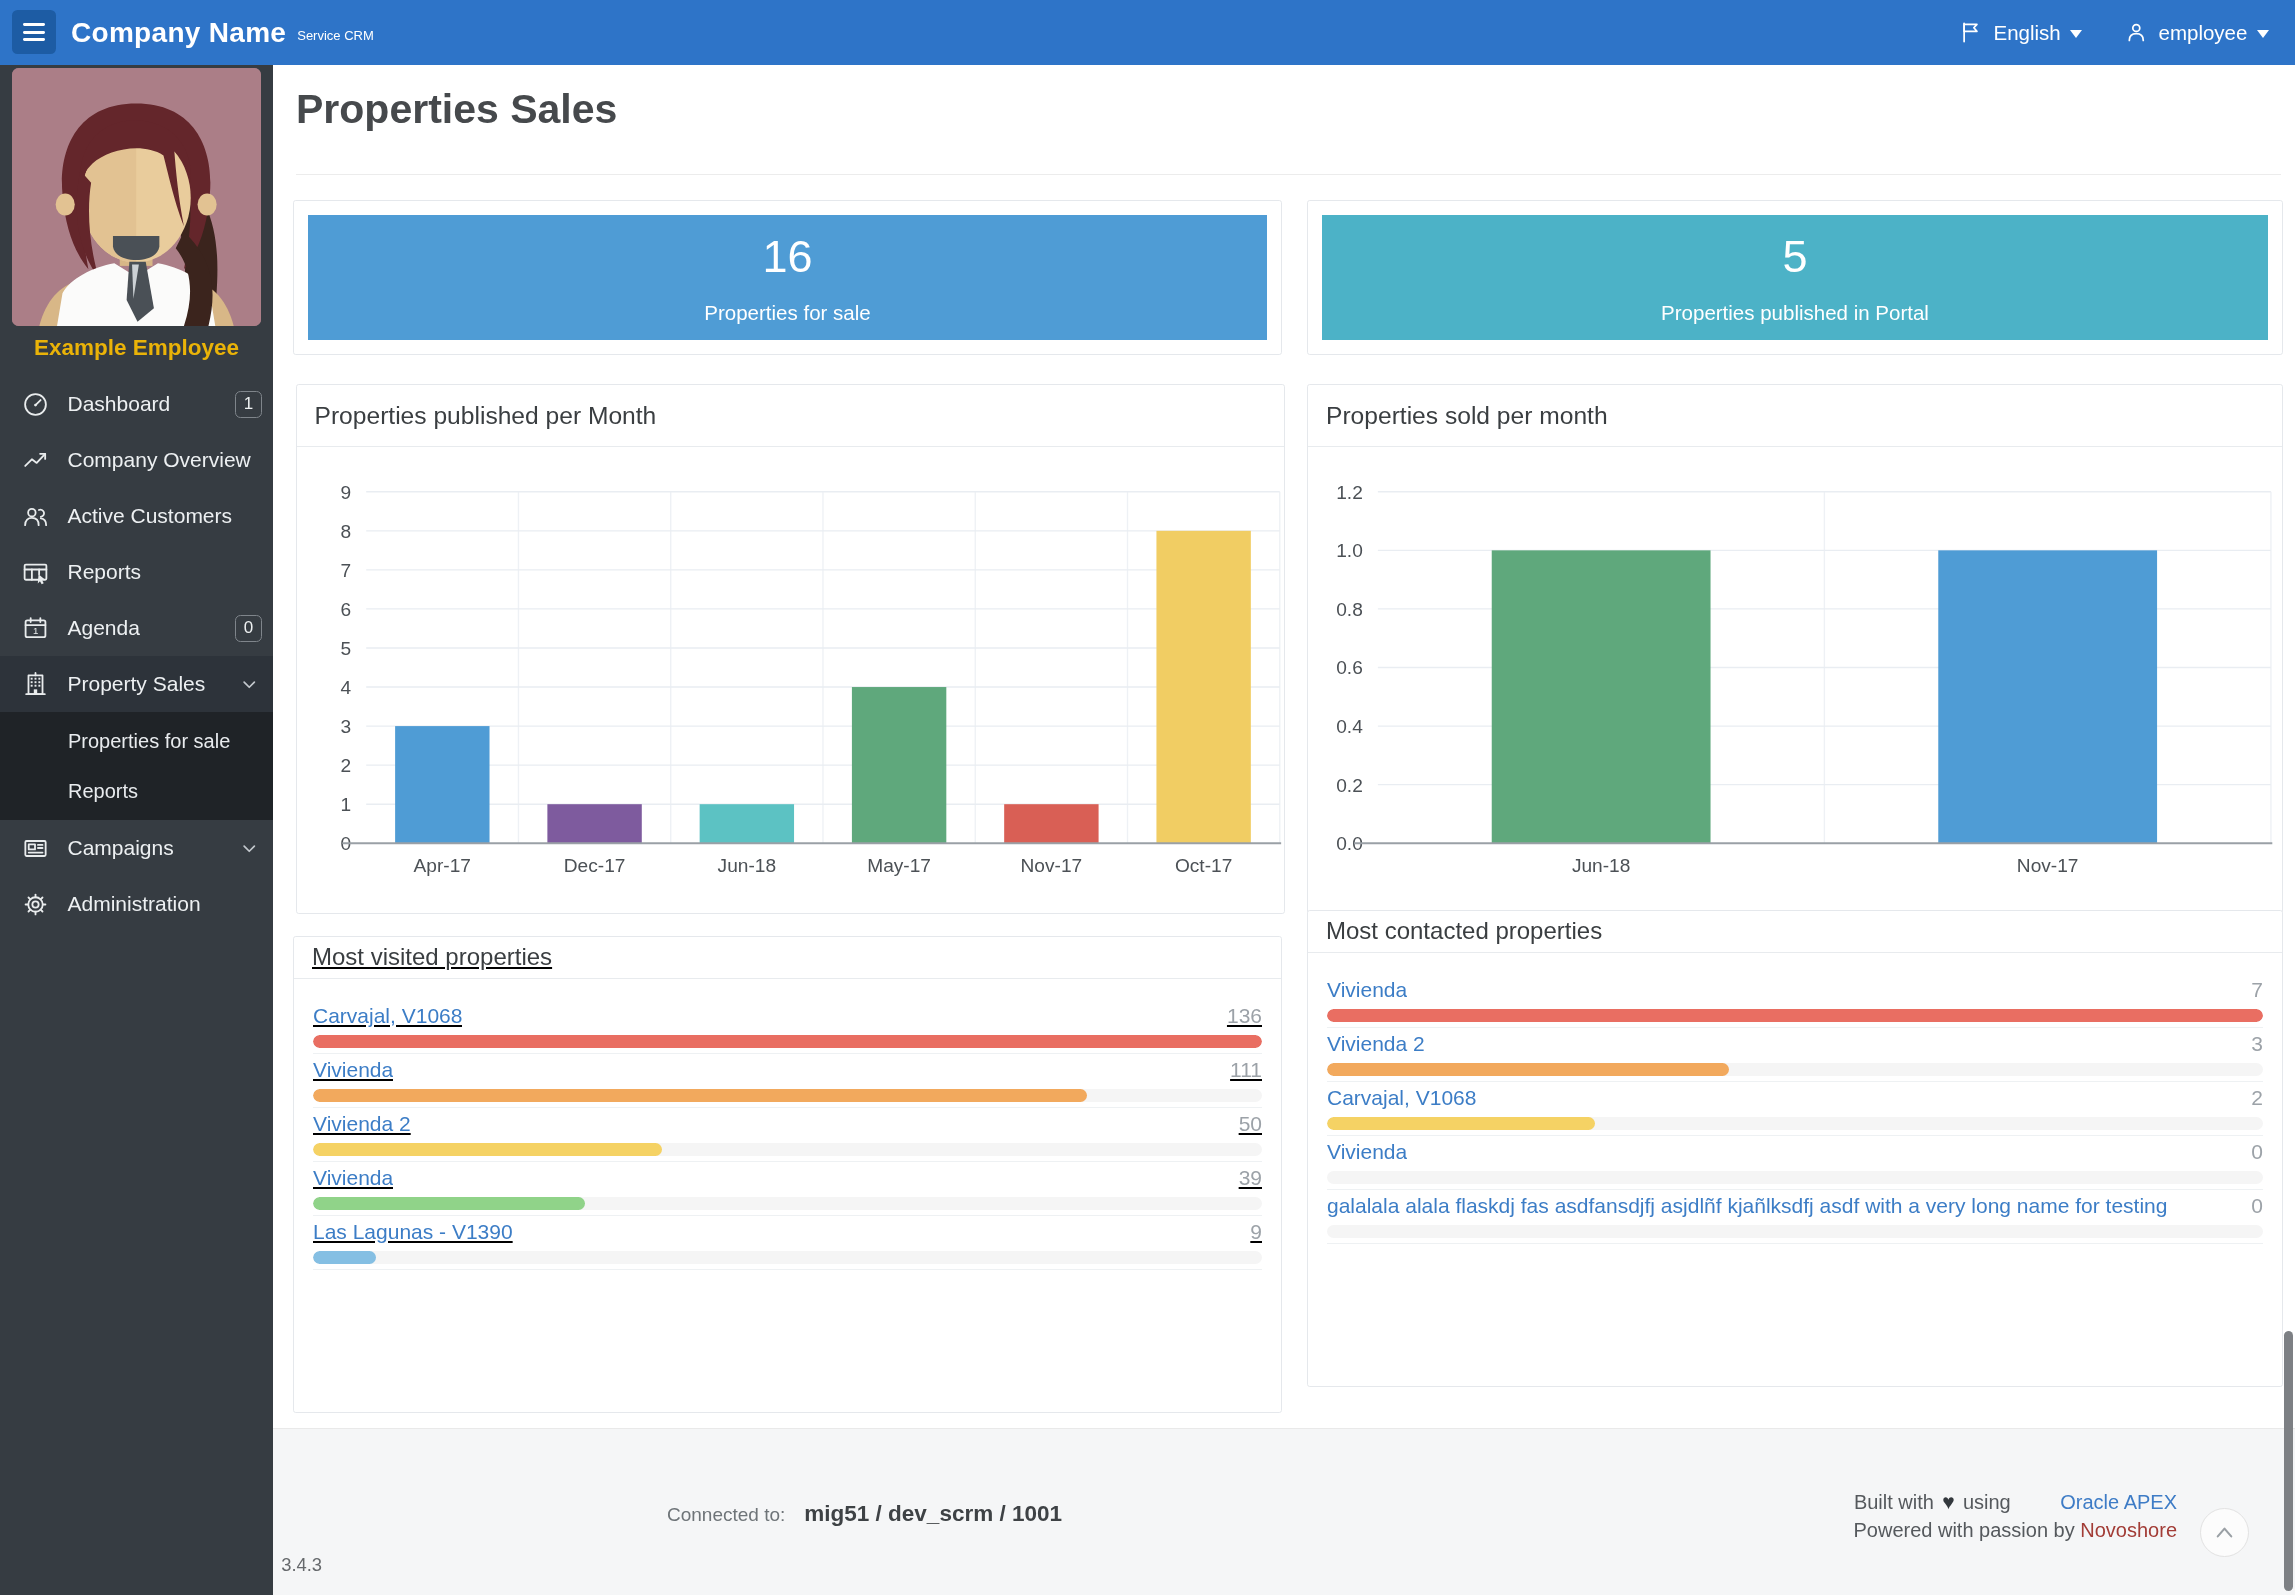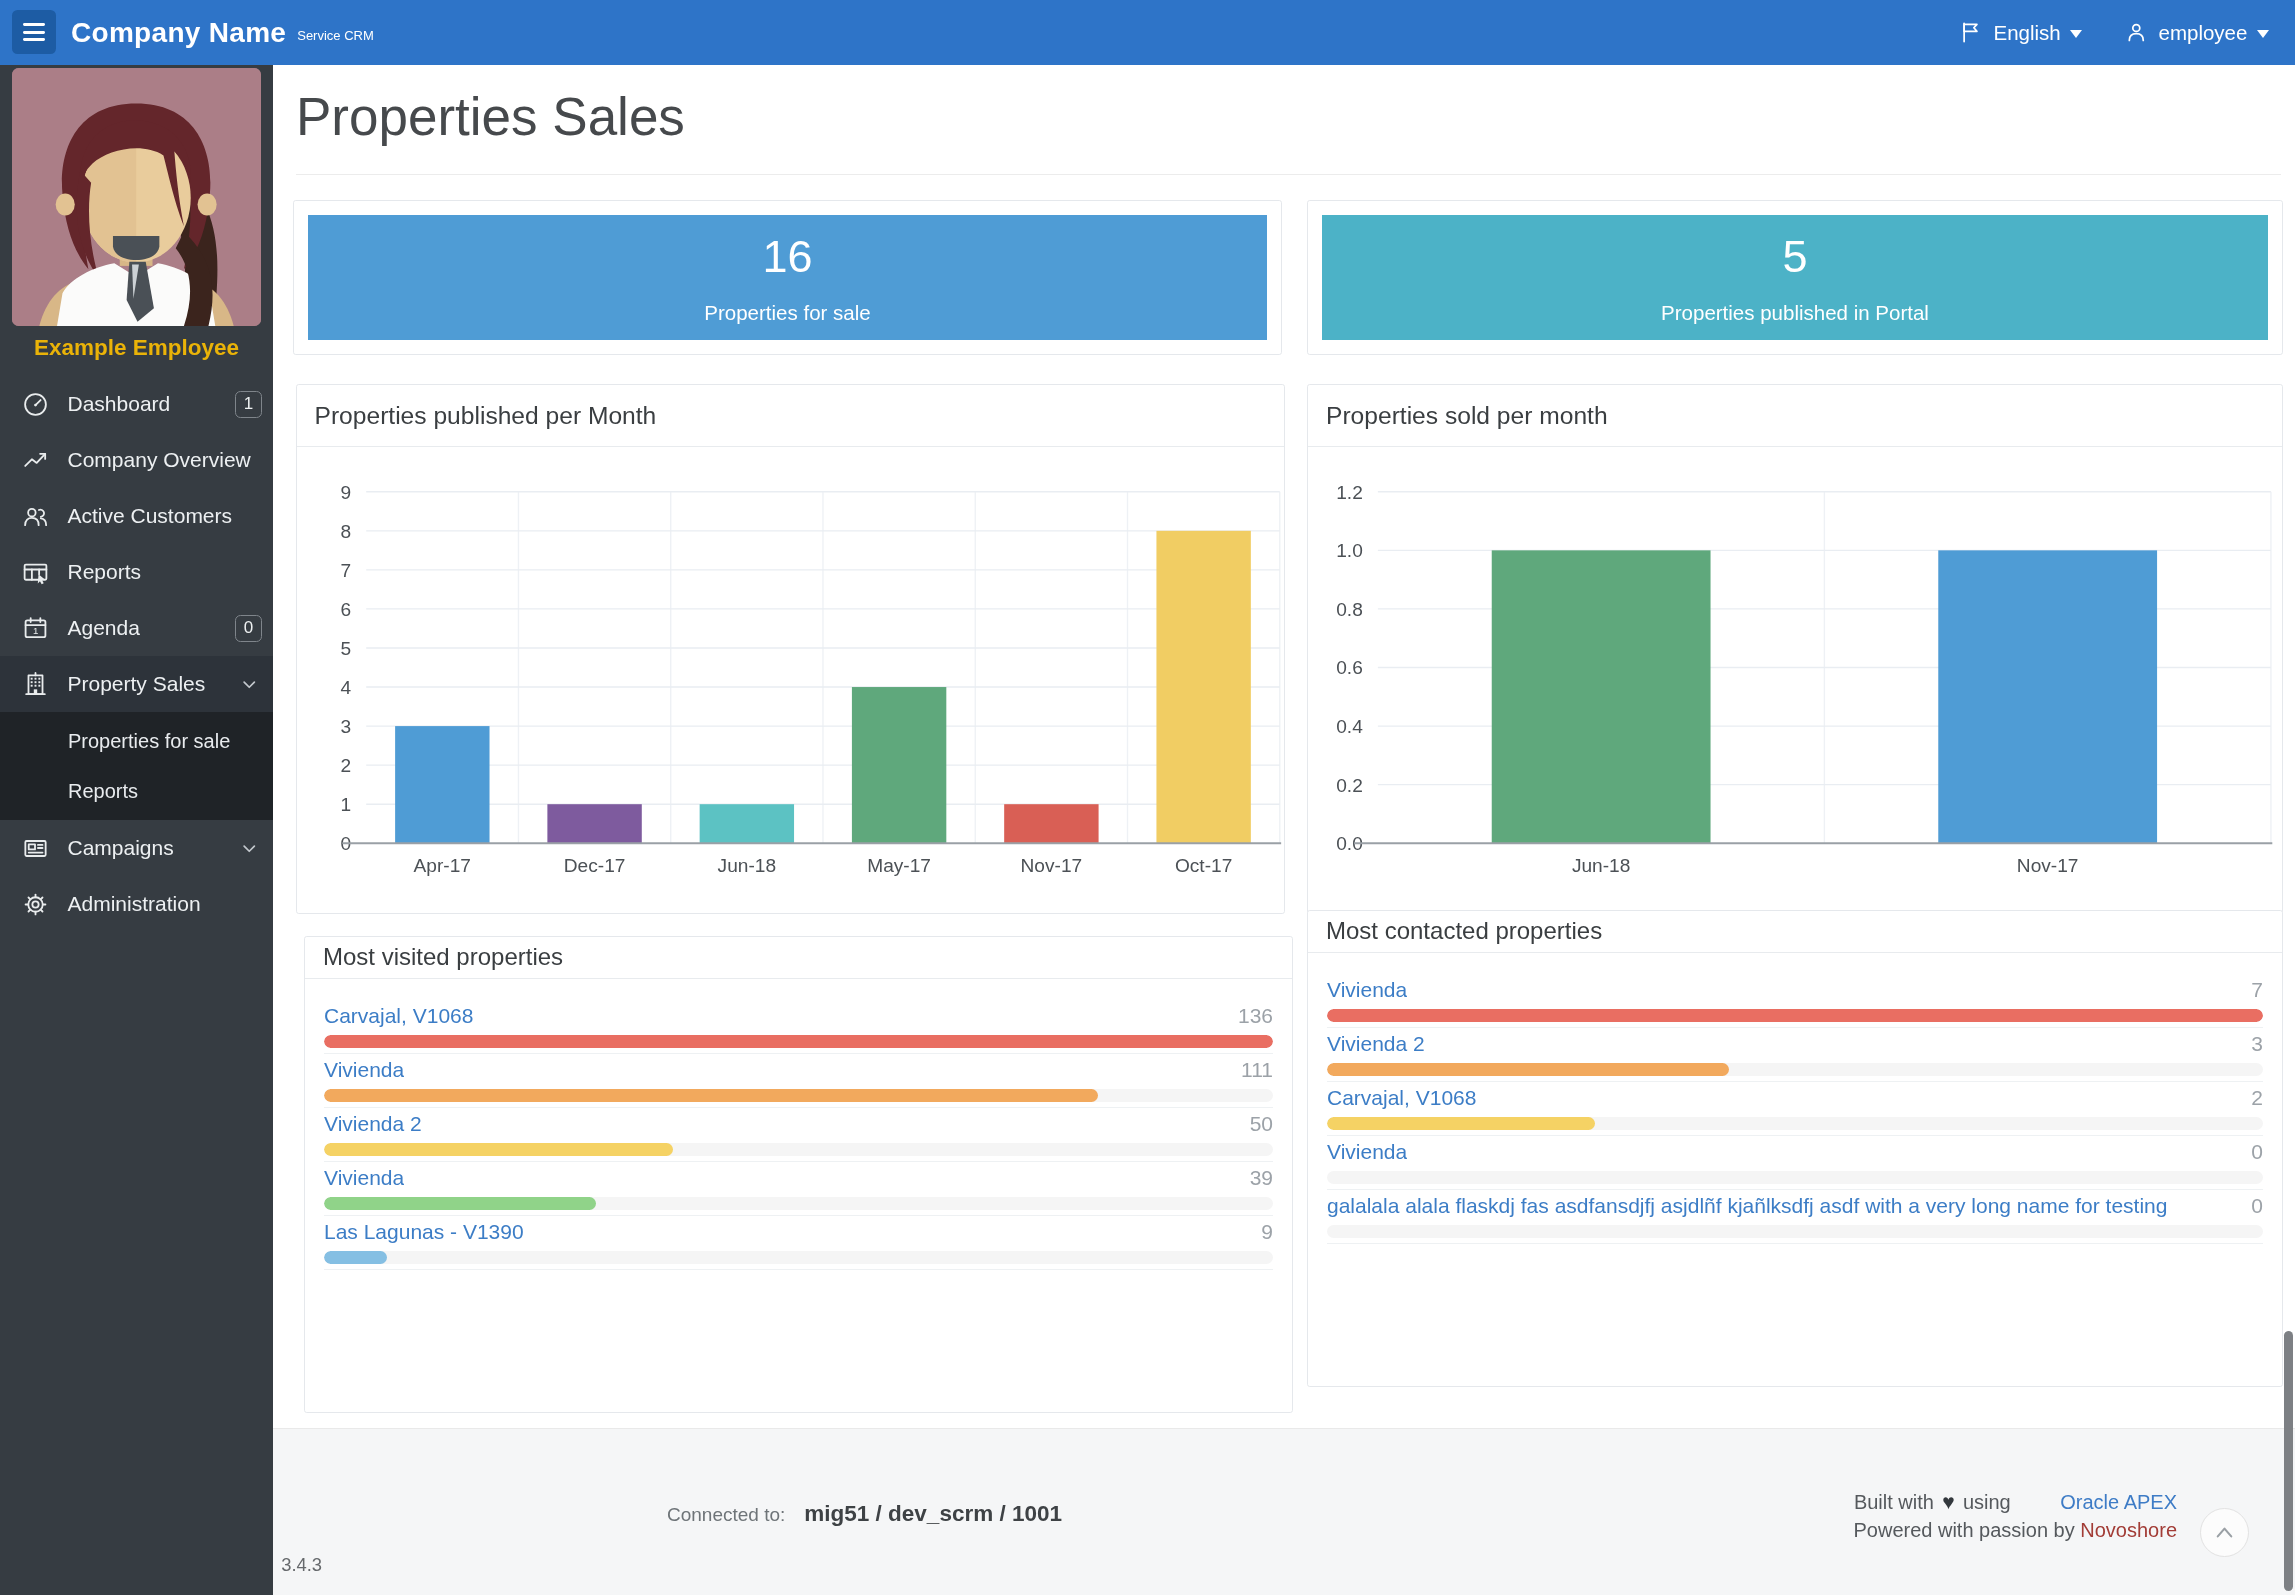--- a/index.html
+++ b/index.html
@@ -35,39 +35,39 @@
   .menu-badge{margin-left:auto;margin-right:11px;min-width:27px;height:27px;box-sizing:border-box;
               border:1.4px solid #7f858b;border-radius:5.5px;color:#eef1f2;font-size:17px;
               display:flex;align-items:center;justify-content:center;padding:0 5.5px;}
   .menu-chevron{margin-left:auto;margin-right:13.7px;width:20.5px;height:20.5px;}
   .menu-chevron svg{width:20.5px;height:20.5px;fill:none;stroke:#c3c8cd;stroke-width:2;stroke-linecap:round;stroke-linejoin:round;}
   .submenu{background:#1f2327;padding:4.1px 0;}
   .submenu-item{height:50px;display:flex;align-items:center;padding-left:68px;font-size:20px;color:#e8ebee;cursor:pointer;}
 
   
   .main{position:absolute;left:273px;top:65px;width:2022px;height:1531px;background:#fff;}
-  .page-title{position:absolute;left:23px;top:20.5px;margin:0;font-size:53px;font-weight:400;color:#46494c;}
+  .page-title{position:absolute;left:23px;top:20.5px;margin:0;font-size:41px;font-weight:700;color:#46494c;}
   .title-rule{position:absolute;left:23px;right:13.7px;top:109px;border-top:1.4px solid #ececec;}
 
   .panel{position:absolute;background:#fff;border:1.4px solid #e5e8ec;border-radius:2.7px;box-sizing:border-box;}
   #stat-panel-0{left:20px;top:135px;width:989px;height:155px;}
   #stat-panel-1{left:1034px;top:135px;width:976px;height:155px;}
   .stat-block{position:absolute;left:14.3px;right:14.3px;top:14.3px;bottom:14.3px;color:#fff;
               display:flex;flex-direction:column;align-items:center;justify-content:center;}
   .stat-value{font-size:45px;font-weight:500;margin-bottom:18px;}
   .stat-label{font-size:20.5px;}
 
   #chart-panel-0{left:22.5px;top:319px;width:989px;height:530px;}
   #chart-panel-1{left:1034px;top:319px;width:976px;height:530px;}
   .panel-header{height:61px;line-height:61px;border-bottom:1.4px solid #e8ebee;padding-left:18px;
                 font-size:24.6px;font-weight:500;color:#3a3e41;}
   .chart-body{position:absolute;left:0;top:63px;right:0;bottom:0;}
   .chart-body svg{display:block;width:100%;height:100%;}
 
-  #list-panel-0{left:31px;top:871px;width:989px;height:477px;}
+  #list-panel-0{left:20px;top:871px;width:989px;height:477px;text-decoration:underline;}
   #list-panel-1{left:1034px;top:845px;width:976px;height:477px;}
   .list-header{height:41px;line-height:40px;border-bottom:1.4px solid #e8ebee;padding-left:18px;
                font-size:24px;font-weight:500;color:#3a3e41;}
   .list-body{padding:20.5px 19px 0 19px;}
   .prog-row{height:53px;border-bottom:1.4px solid #eef1f3;box-sizing:content-box;}
   .prog-top{display:flex;justify-content:space-between;align-items:center;height:27px;padding-top:2.7px;}
   .prog-name{font-size:21px;color:#3c7dc6;cursor:pointer;text-decoration:none;white-space:nowrap;
              overflow:hidden;text-overflow:ellipsis;max-width:874px;}
   .prog-value{font-size:21px;color:#9ca2a8;margin-left:13.7px;}
   .prog-track{height:13.7px;background:#f5f5f5;border-radius:6.8px;margin-top:5.5px;overflow:hidden;}

